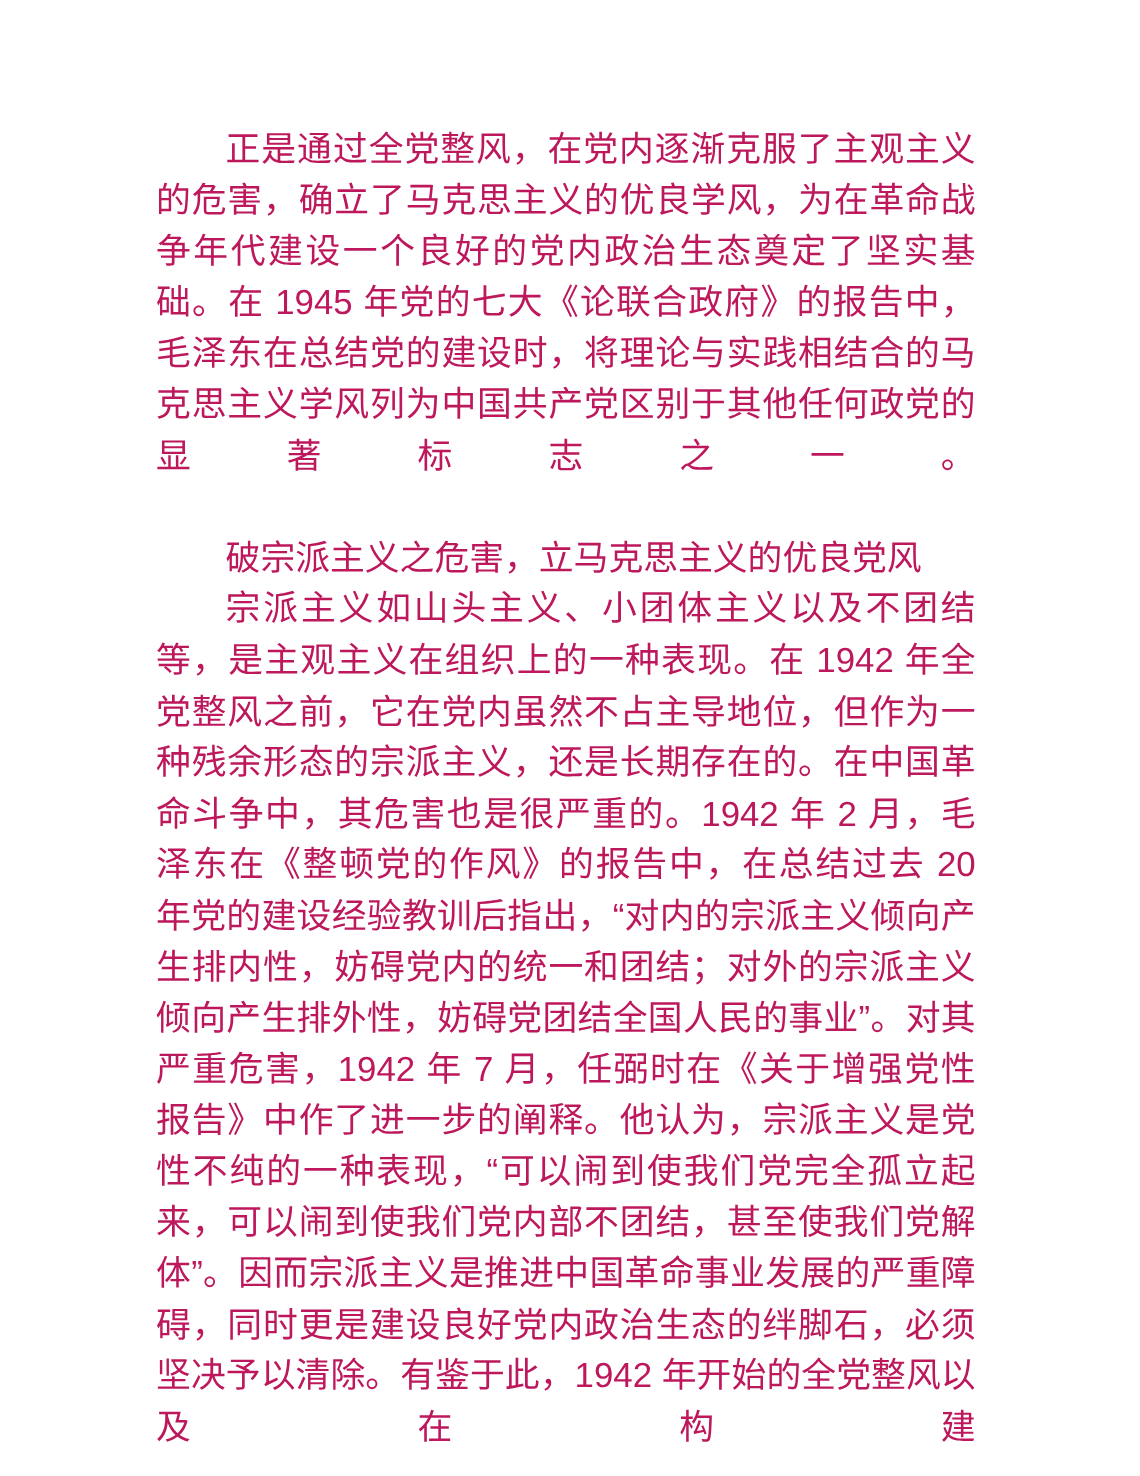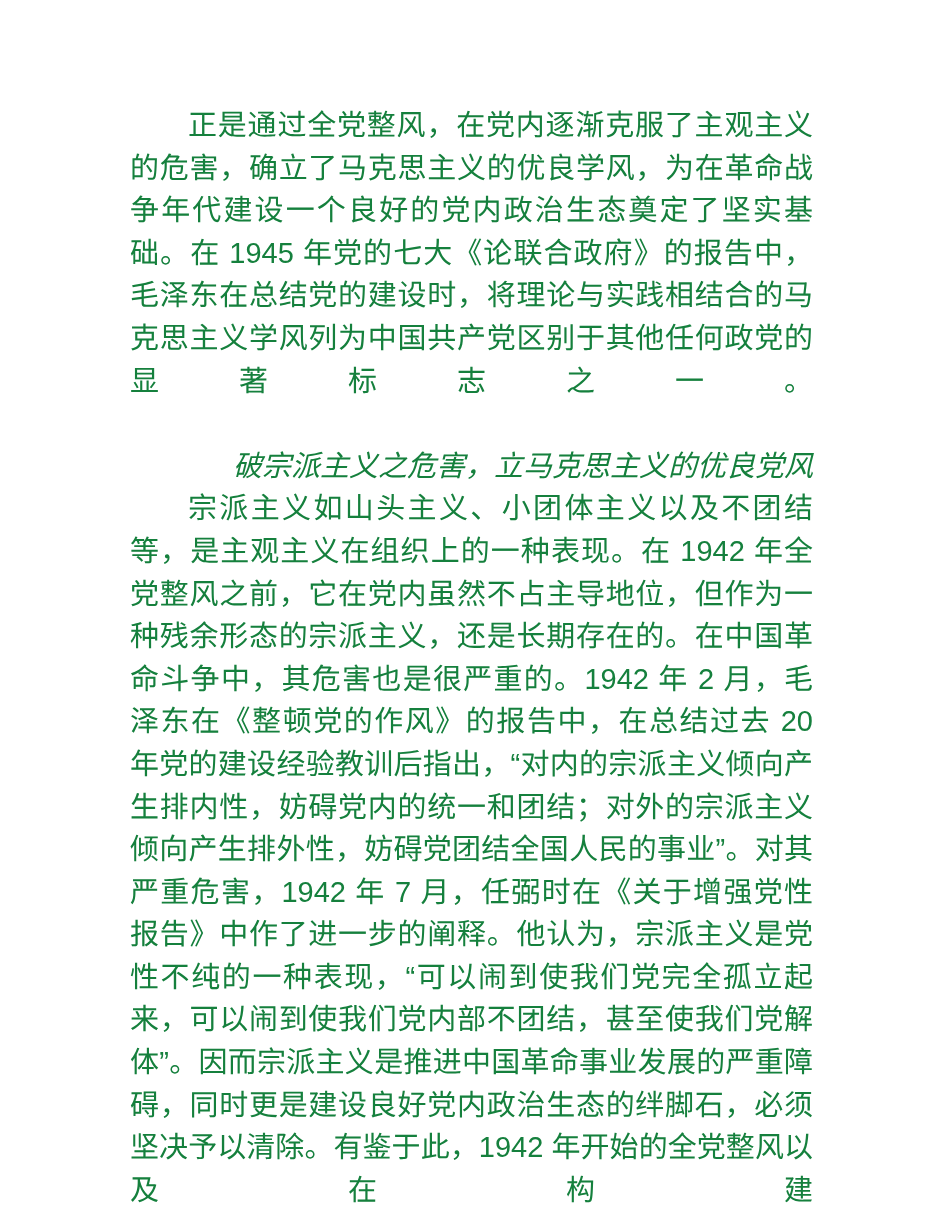--- a/index.html
+++ b/index.html
@@ -27,35 +27,34 @@
     position: absolute;
     left: 130px;
     top: 104px;
     width: 683px;
   }
 
   .doc-para,
   .doc-heading {
     margin: 0;
     padding: 0;
-    color: #15803d;
+    color: #be185d;
     font-size: 29px;
     line-height: 42.6px;
     font-weight: 400;
     text-align: justify;
     text-justify: inter-ideograph;
     text-indent: 58px;
     letter-spacing: 0px;
     word-break: break-all;
     -webkit-font-smoothing: antialiased;
   }
 
   .doc-heading {
-    text-align: right;
-    font-style: italic;
+    text-align: left;
   }
 
   
   .doc-para::after {
     content: "";
     display: inline-block;
     width: 100%;
   }
 </style>
 </head>

